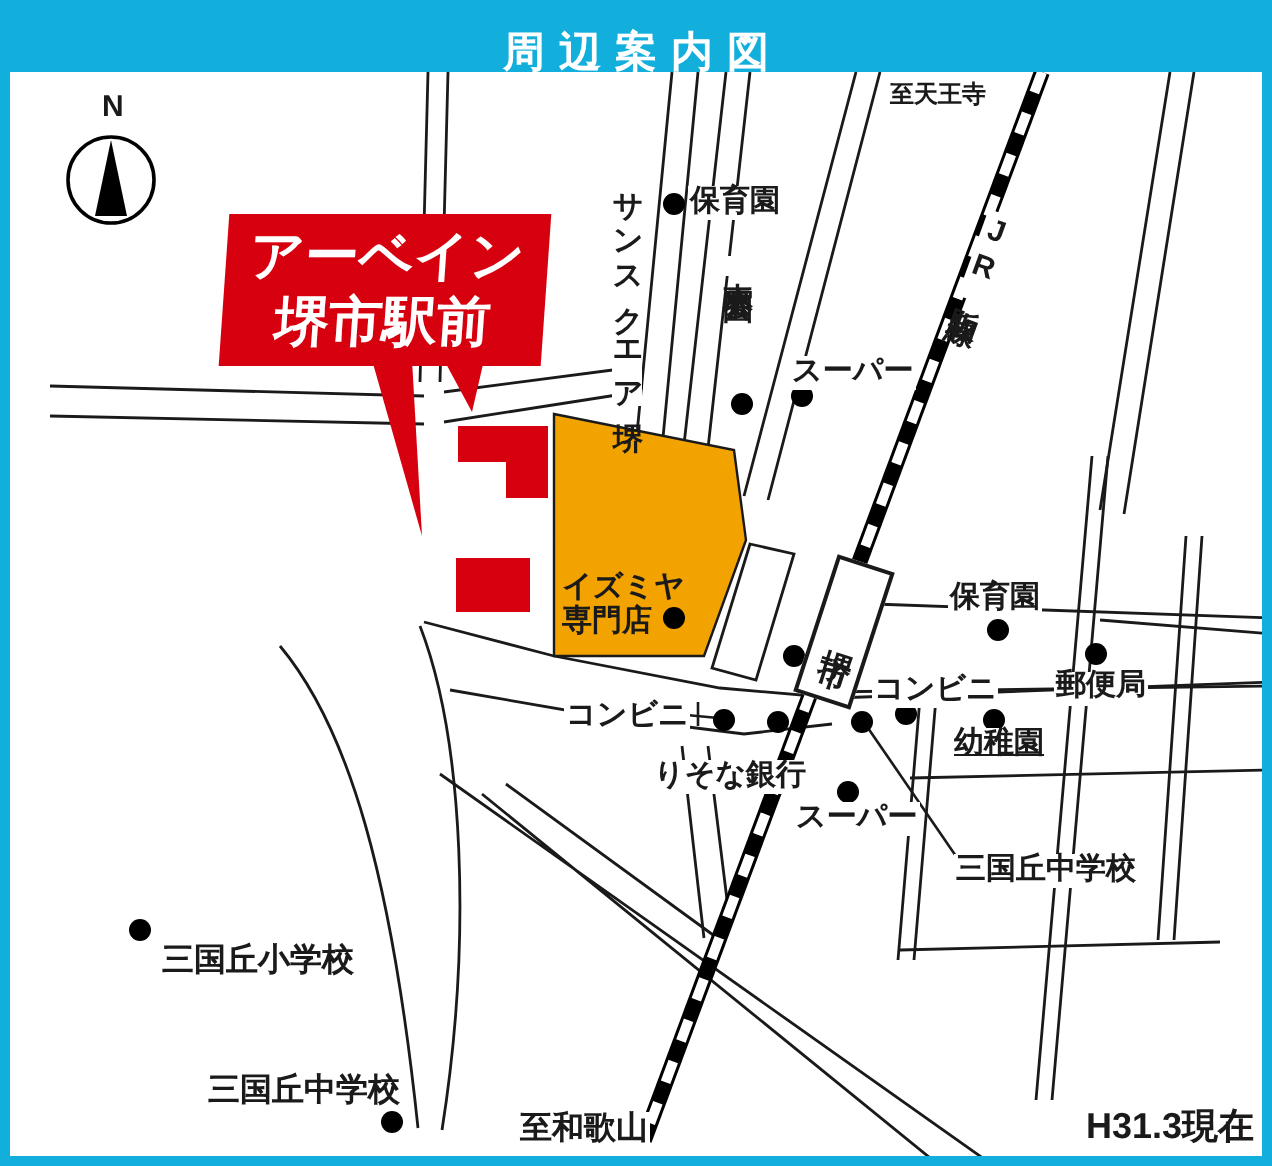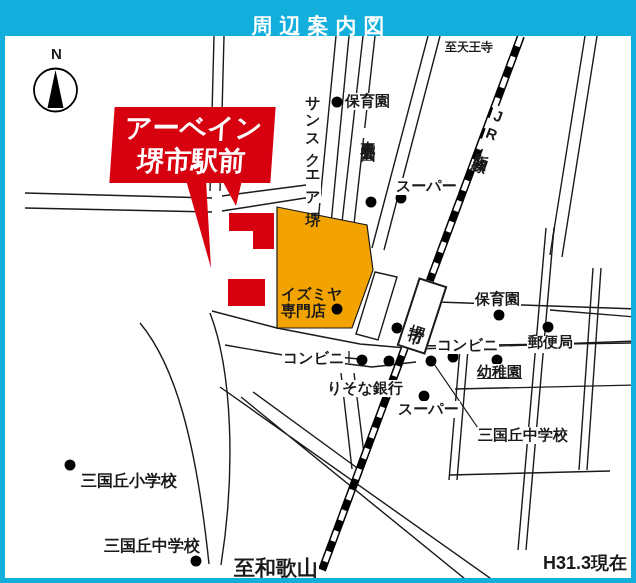--- a/index.html
+++ b/index.html
@@ -160,17 +160,17 @@
         <div class="lbl" style="left: 469px; top: 255px;">保育園</div>
         <div class="lbl" style="left: 522px; top: 300px; font-family: Liberation Mono, monospace;">郵便局</div>
         <div class="lbl" style="left: 431px; top: 301px;">コンビニ</div>
         <div class="lbl" style="left: 471px; top: 328px; text-decoration: underline;">幼稚園</div>
         <div class="lbl" style="left: 277px; top: 314px;">コンビニ</div>
         <div class="lbl" style="left: 321px; top: 344px;">りそな銀行</div>
         <div class="lbl" style="left: 392px; top: 365px;">スーパー</div>
         <div class="lbl" style="left: 472px; top: 391px;">三国丘中学校</div>
         <div class="lbl" style="left: 75px; top: 436px; font-size: 16px;">三国丘小学校</div>
         <div class="lbl" style="left: 98px; top: 501px; font-size: 16px;">三国丘中学校</div>
-        <div class="lbl" style="left: 228px; top: 520px; font-size: 21px;">至和歌山</div>
+        <div class="lbl" style="left: 254px; top: 520px; font-size: 16px;">至和歌山</div>
         <div class="lbl" style="left: 537px; top: 517px; font-size: 18px;">H31.3現在</div>
       </div>
   </div>
 </div>
 
 </body></html>

